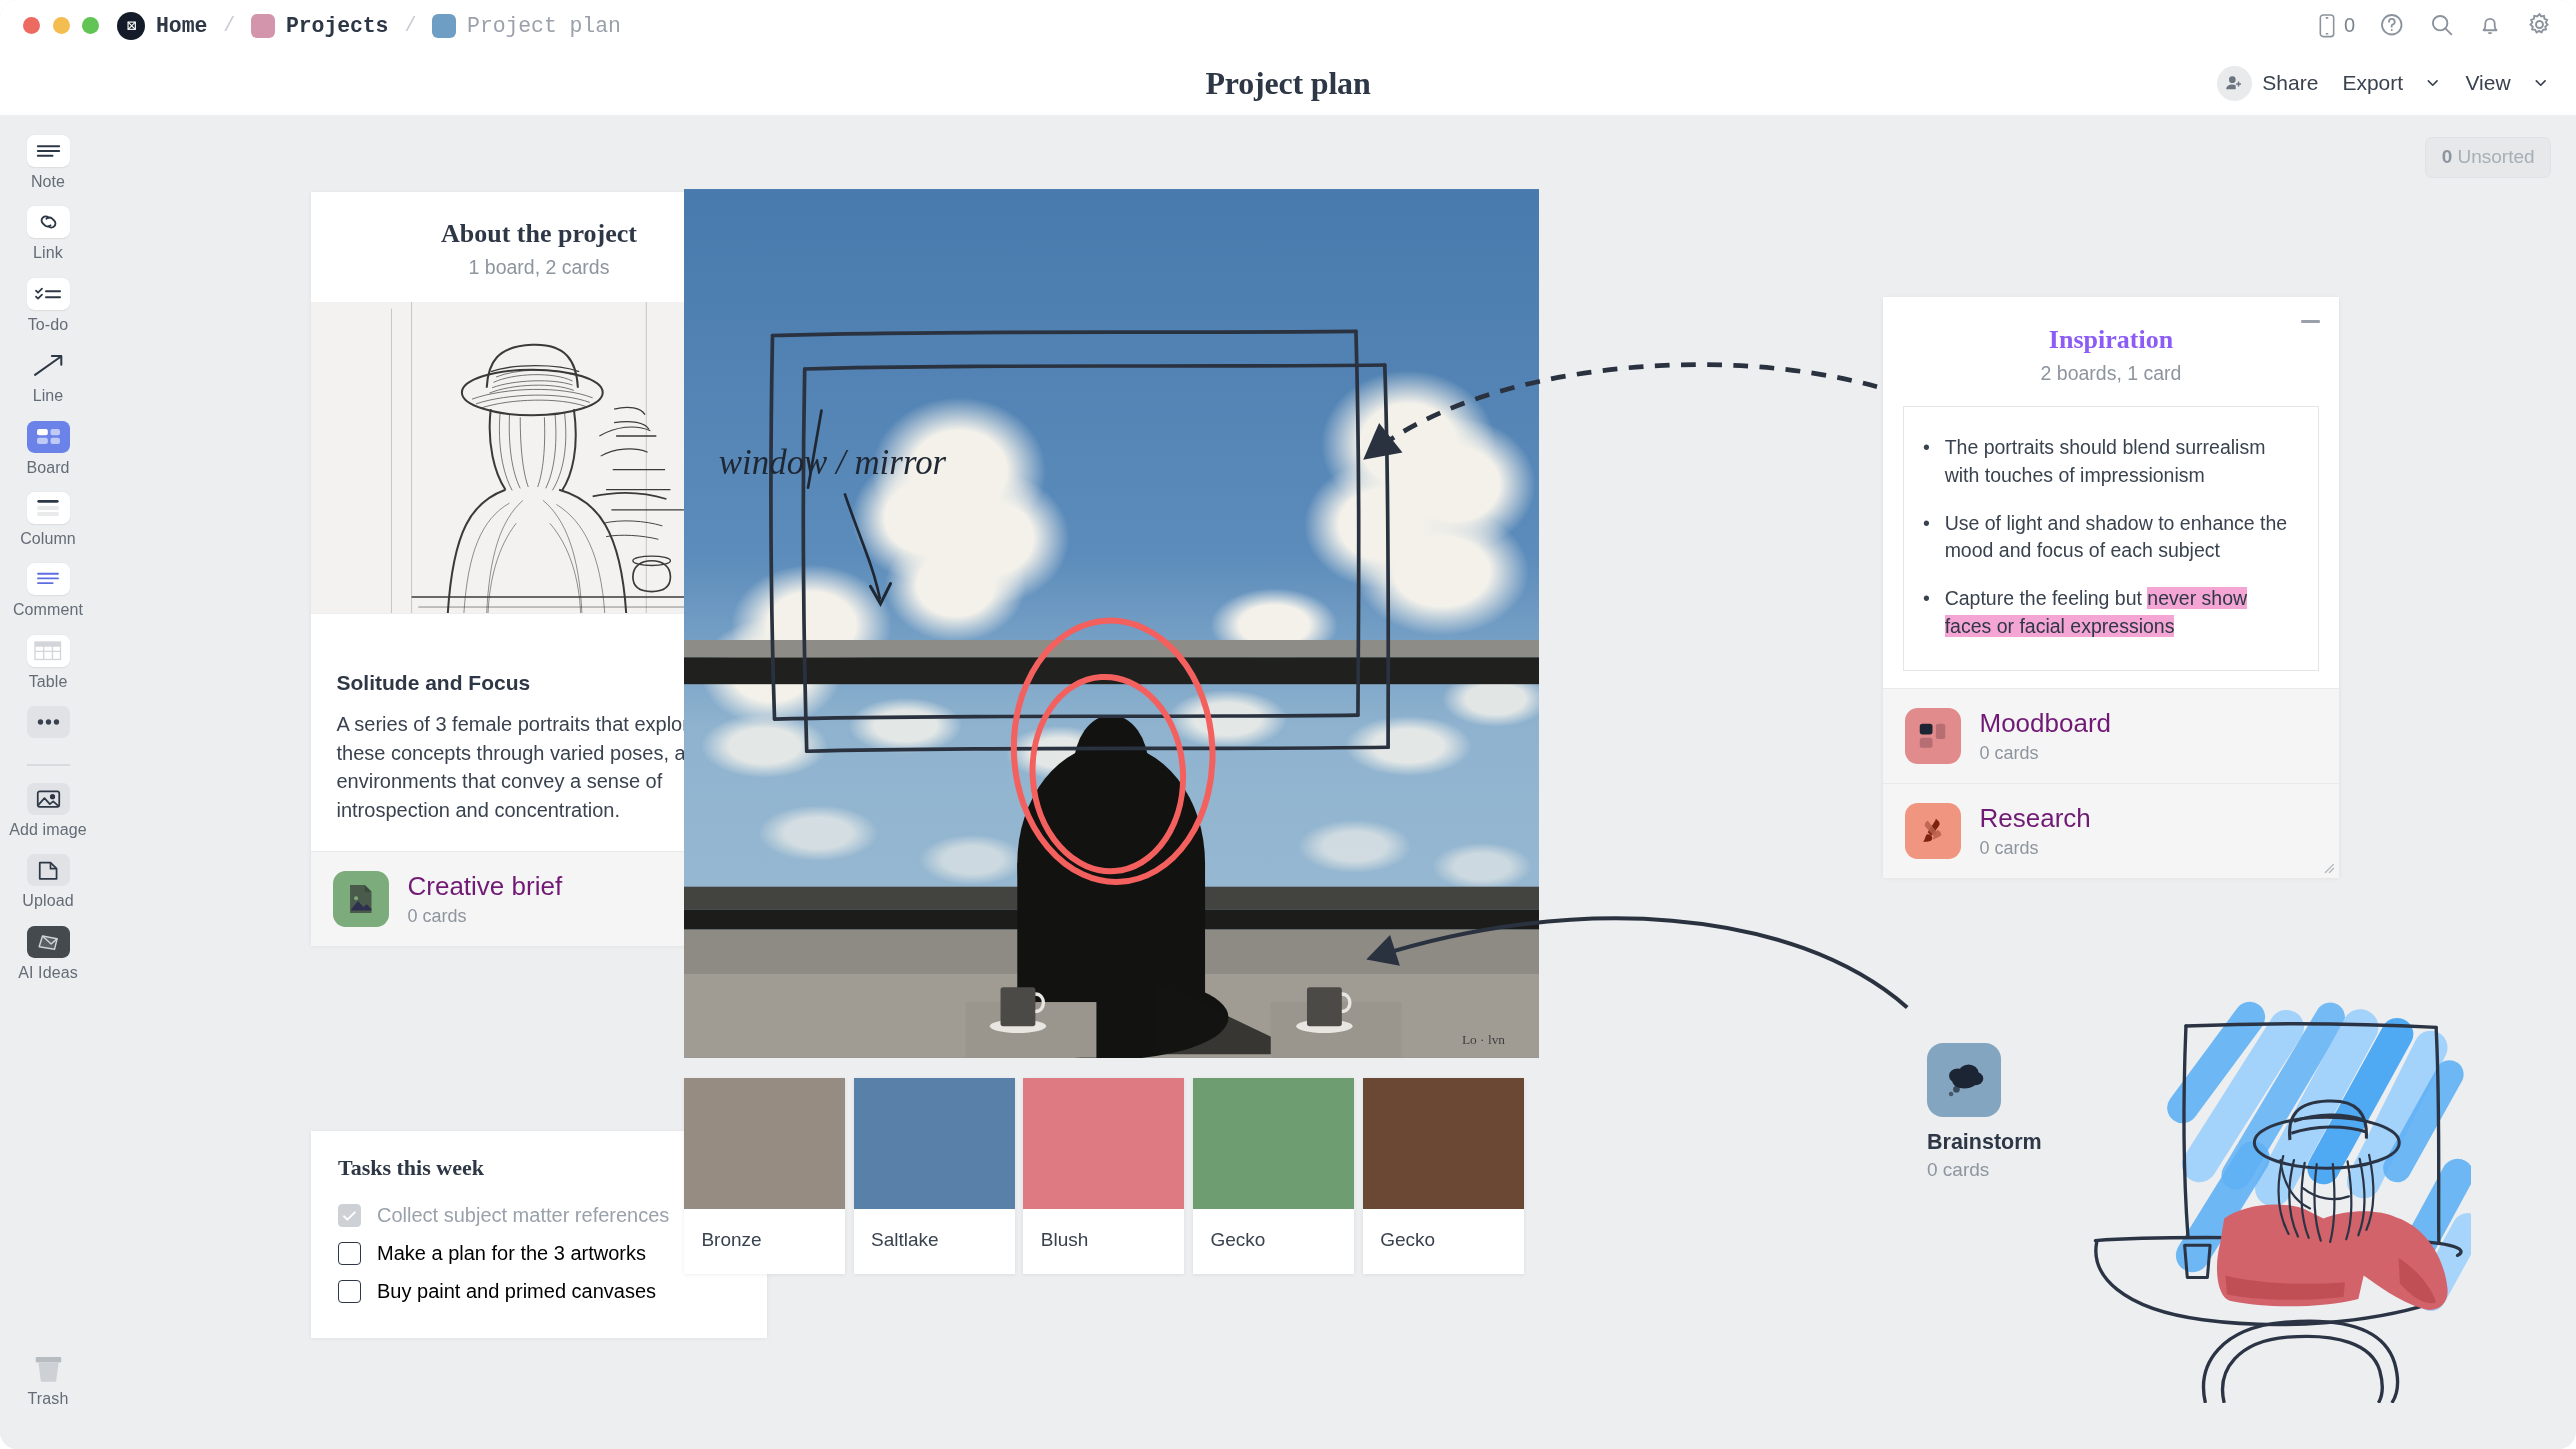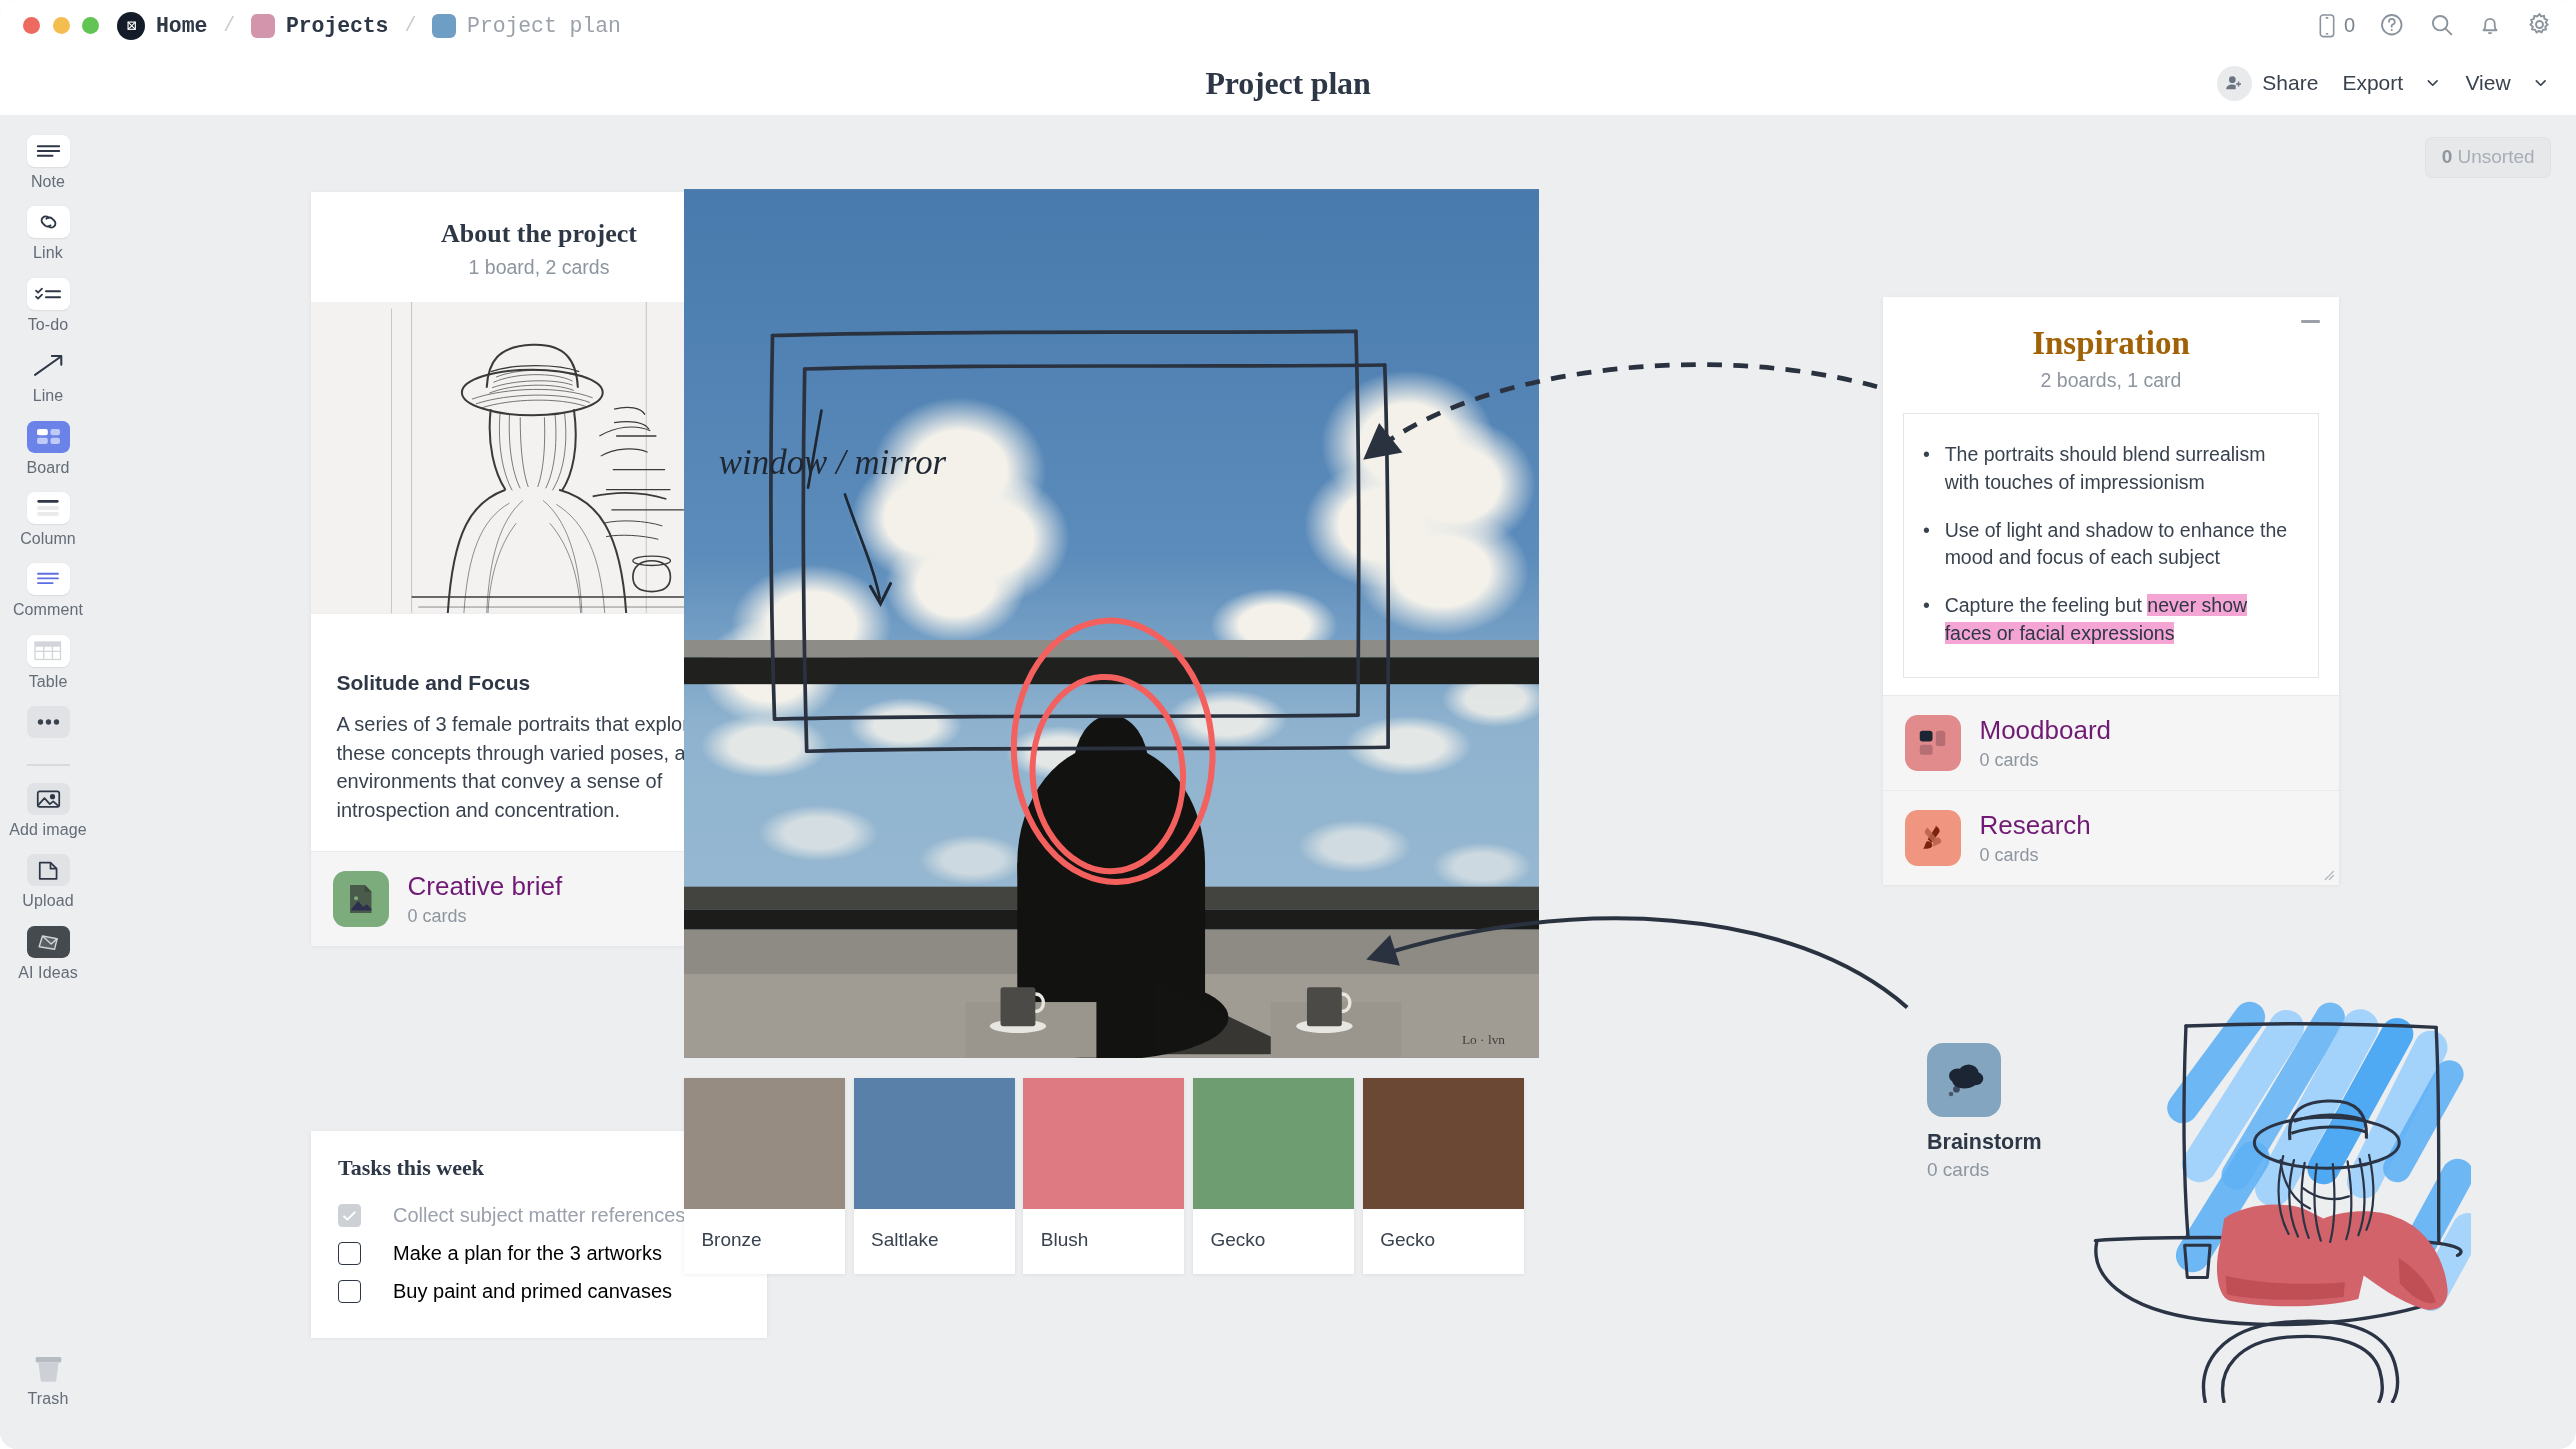--- a/index.html
+++ b/index.html
@@ -130,40 +130,40 @@
   .minicard-ico { width: 56px; height: 56px; border-radius: 12.7px; display:flex;align-items:center;justify-content:center; flex:0 0 auto;}
   .mc-green { background: #7cab7c; }
   .mc-pink  { background: #e28b8d; }
   .mc-salmon{ background: #f0957f; }
   .minicard-t { font-size: 26px; font-weight: 400; color: #701a75; }
   .minicard-s { font-size: 18px; color: #8d959f; margin-top: 4px; }
 
   
   .tasks { position: absolute; left: 215px; top: 1016px; width: 456px; padding: 24px 27px 28px; }
   .tasks-h { font-family: "Liberation Serif", serif; font-size: 22px; font-weight: 700; color: #2e3746; margin-bottom: 16px; }
-  .task { display: flex; align-items: center; gap: 32px; padding: 7.4px 0; cursor: pointer; }
+  .task { display: flex; align-items: center; gap: 16px; padding: 7.4px 0; cursor: pointer; }
   .cb { width: 23px; height: 23px; border-radius: 4px; border: 1.7px solid #2e3746; flex: 0 0 auto; background:#fff;}
   .cb.done { background: #cdd1d6; border-color: #cdd1d6; display:flex;align-items:center;justify-content:center; }
   .task-lbl { font-size: 20px; color: #000000; }
   .task-lbl.done { color: #9aa1ab; }
 
   
   .hero { position: absolute; left: 588px; top: 74px; width: 855px; height: 869px; overflow: hidden; background:#5d89b5; }
   .hero svg { display:block; }
 
   
   .swatches { position: absolute; left: 588px; top: 963px; display: flex; gap: 8.7px; }
   .swatch { width: 161px; background: #fff; box-shadow: 0 1.3px 4px rgba(0,0,0,.07); cursor: pointer; }
   .swatch-c { height: 131px; }
   .swatch-n { font-size: 19px; color: #39424f; padding: 20px 17.4px 23px; }
 
   
   .insp { position: absolute; left: 1787px; top: 182px; width: 456px; background:#fff; box-shadow: 0 1.3px 4.7px rgba(0,0,0,.07); }
   .insp-head { padding: 28px 13.4px 21.5px; text-align: center; position: relative; }
-  .insp-title { font-family: "Liberation Serif", serif; font-size: 33px; font-weight: 700; color: #a16207; }
+  .insp-title { font-family: "Liberation Serif", serif; font-size: 26px; font-weight: 700; color: #8b5cf6; }
   .insp-sub { font-size: 19.5px; color: #8d959f; margin-top: 6.7px; }
   .insp-min { position: absolute; right: 19px; top: 23px; width: 19px; height: 3.4px; background: #9aa1ab; border-radius:1.3px; cursor:pointer; }
   .insp-note { margin: 0 20px 17.4px; border: 0.7px solid #e3e6e9; padding: 27px 19px 29.5px; }
   .insp-list { list-style: none; }
   .insp-li { display: flex; gap: 14.8px; font-size: 19.5px; color: #39424f; line-height: 1.42; margin-bottom: 20px; }
   .insp-li:last-child { margin-bottom: 0; }
   .bullet { flex: 0 0 auto; font-size: 19.5px; line-height: 1.42; }
   mark.hl { background: #f4a5d3; color: #2e3746; }
 
   

